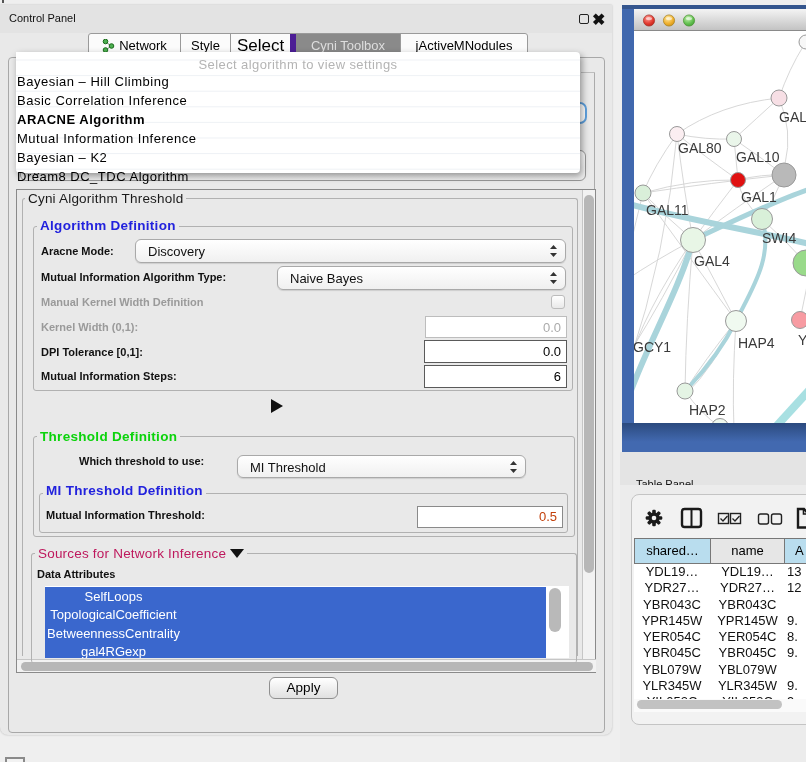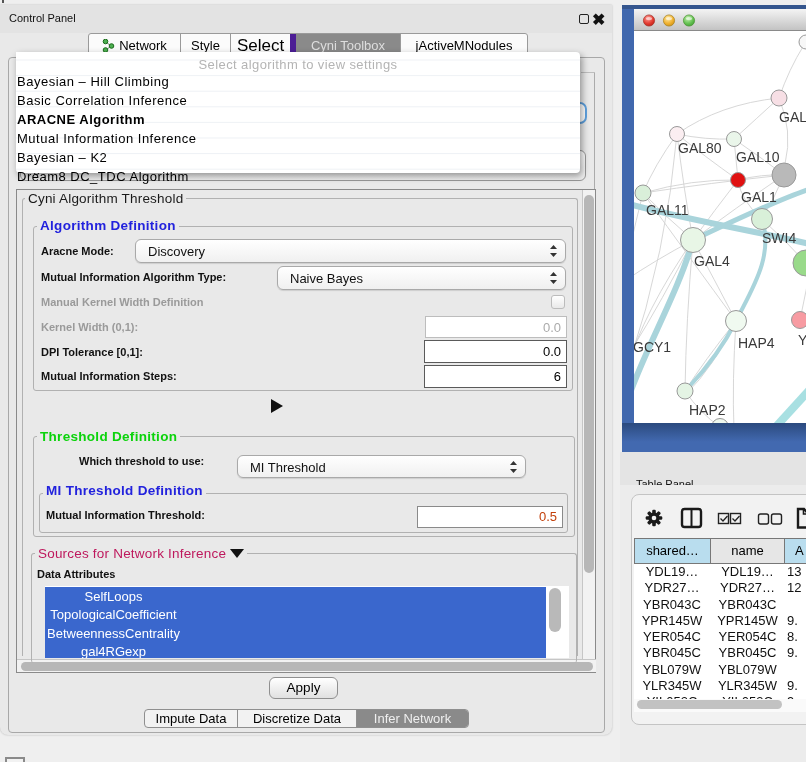--- a/index.html
+++ b/index.html
@@ -135,25 +135,20 @@
   <div class="abs lbl b" style="left:37px; top:568px;">Data Attributes</div>
 
   <div class="abs" style="left:45px; top:586px; width:524px; height:72px; background:#fff; overflow:hidden;text-align:center;">
     <div style="position:absolute; left:0; top:1px; width:501px; height:74px; background:#3a67cd;"></div>
     <div style="position:absolute; left:2px; top:2px; color:#fff; font-size:13px; line-height:18.4px;">SelfLoops<br>TopologicalCoefficient<br>BetweennessCentrality<br>gal4RGexp</div>
     <div style="position:absolute; left:504px; top:2px; width:12px; height:44px; background:#b9b9b9; border-radius:6px;"></div>
   </div>
 
   <div class="abs" style="left:269px; top:677px; width:69px; height:22px; background:linear-gradient(#ffffff,#e0e0e0); border:1px solid #8f8f8f; border-radius:6px; font-size:13.5px; text-align:center; line-height:19px;">Apply</div>
 
-  <div class="abs" style="left:144px; top:709px; height:19px; display:flex; border:1px solid #8f8f8f; border-radius:4px; overflow:hidden; background:#f2f2f2; font-size:13px;">
-    <div style="width:93px; display:flex; align-items:center; justify-content:center; border-right:1px solid #8f8f8f;">Impute Data</div>
-    <div style="width:119px; display:flex; align-items:center; justify-content:center; border-right:1px solid #8f8f8f;">Discretize Data</div>
-    <div style="width:111px; display:flex; align-items:center; justify-content:center; background:#8a8a8a; color:#efefef;">Infer Network</div>
-  </div>
 
   <div class="abs" style="left:5px; top:757px; width:20px; height:10px; border:2px solid #8a8a8a; background:#f2f2f2;"></div>
 
   <div class="abs" style="left:622px; top:5px; width:184px; height:447px; background:#4168ae;"></div>
   <div class="abs" style="left:622px; top:5px; width:184px; height:4px; background:#35568e;"></div>
   <div class="abs" style="left:622px; top:423px; width:184px; height:29px; background:linear-gradient(#2b4a7e,#4269b0 65%);"></div>
   <div class="abs" style="left:634px; top:9px; width:172px; height:22px; background:linear-gradient(#f4f4f4,#c3c3c3); border-bottom:1px solid #8a8a8a;"></div>
   <svg class="abs" style="left:640px; top:12px;" width="60" height="17" viewBox="0 0 60 17">
     <defs>
       <radialGradient id="rg" cx="0.4" cy="0.3" r="0.8">

